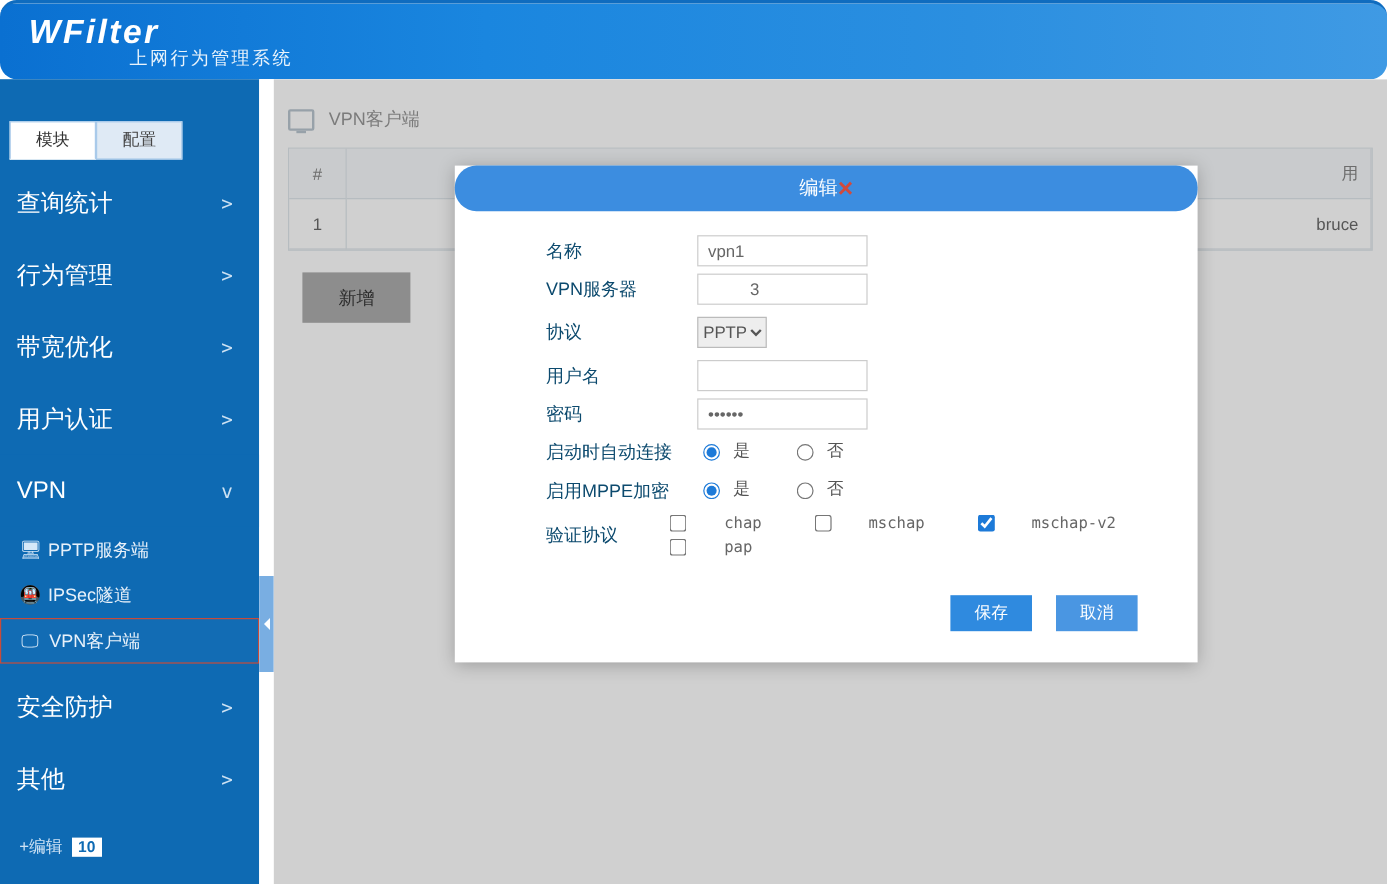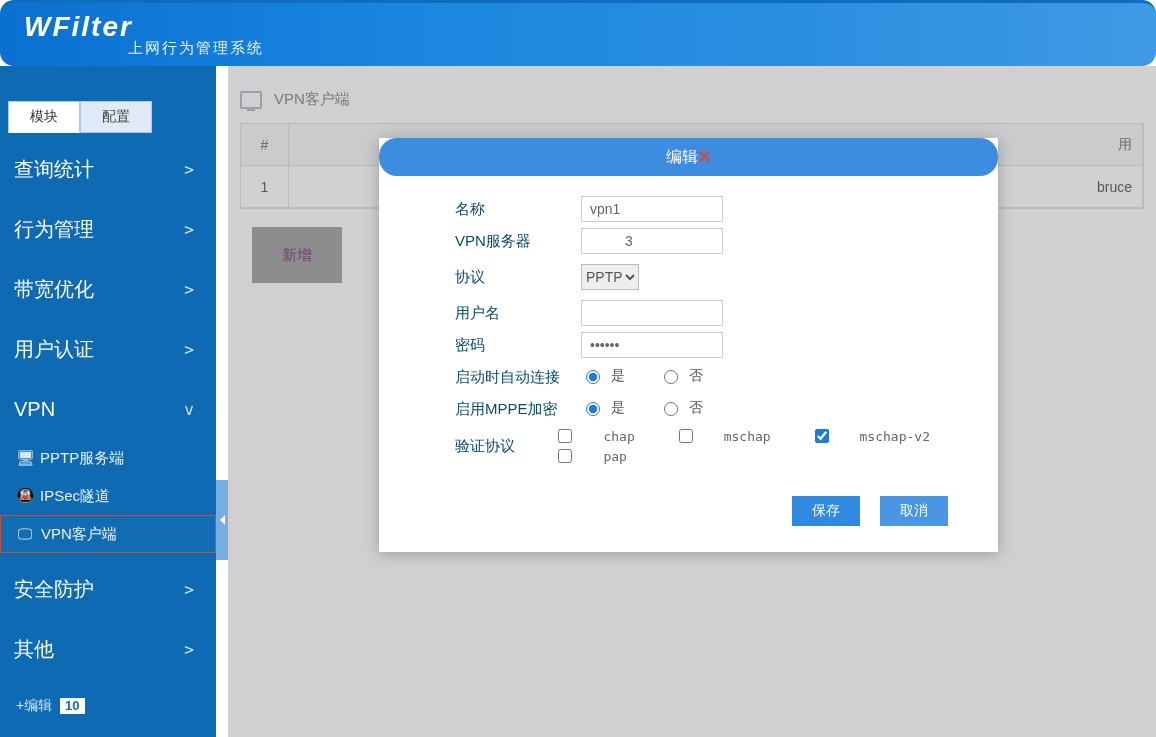--- a/index.html
+++ b/index.html
@@ -1,21 +1,21 @@
 <!DOCTYPE html>
 <html><head>
 <meta charset="utf-8">
 <style>
   * { box-sizing: border-box; }
   html,body{margin:0;padding:0;height:100%;font-family:"Microsoft YaHei",Arial,sans-serif;font-size:14px;color:#444;background:#fff;}
   .app{width:1156px;height:737px;position:relative;overflow:hidden;}
   
   .banner{height:66px;background:linear-gradient(90deg,#0a70d1 0%,#1a86df 35%,#2b8fe0 70%,#3f9ae4 100%);position:relative;border-top:3px solid #0f6cbf;border-radius:14px;}
   .banner-title{position:absolute;left:24px;top:8px;color:#fff;font-size:28px;font-weight:bold;letter-spacing:2px;font-style:italic;}
-  .banner-sub{position:absolute;left:128px;top:36px;color:#e9f3fb;font-size:15px;letter-spacing:2px;}
+  .banner-sub{position:absolute;left:108px;top:36px;color:#e9f3fb;font-size:15px;letter-spacing:2px;}
   
   .sidebar{position:absolute;left:0;top:66px;bottom:0;width:216px;background:#0e6ab3;}
   .sidebar-tabs{display:flex;padding:35px 8px 0 8px;gap:0;}
   .sidebar-tab{flex:0 0 auto;width:72px;height:32px;display:flex;align-items:center;justify-content:center;font-size:14px;color:#444;border:1px solid #a9caea;background:#dfeaf5;cursor:pointer;}
   .sidebar-tab.active{background:#fff;color:#333;border-bottom-color:#fff;}
   .nav{margin-top:6px;}
   .nav-group{display:flex;align-items:center;justify-content:space-between;padding:0 22px 0 14px;height:60px;color:#fff;font-size:20px;cursor:pointer;}
   .nav-group .chev{font-family:Consolas,monospace;font-size:16px;color:#cde2f3;}
   .nav-group.open{background:#0e6ab3;}
   .nav-sub{padding:0 0 6px 0;}
@@ -33,21 +33,21 @@
   .overlay{position:absolute;inset:0;background:rgba(120,120,120,0.35);}
   .page-head{display:flex;align-items:center;gap:12px;padding:24px 0 0 12px;color:#7d7d7d;font-size:15px;}
   .mon-icon{width:22px;height:18px;border:2px solid #a8b7c3;border-radius:2px;position:relative;}
   .mon-icon::after{content:"";position:absolute;left:5px;right:5px;bottom:-4px;height:2px;background:#a8b7c3;}
   
   .tbl{margin:14px 12px 0 12px;border:1px solid #d8e0e6;}
   .tr{display:flex;}
   .th,.td{border-right:1px solid #d8e0e6;border-bottom:1px solid #d8e0e6;display:flex;align-items:center;justify-content:center;height:42px;}
   .cidx{width:48px;} .cuser{flex:1;justify-content:flex-end;padding-right:10px;}
   .th{background:#f5f8fa;color:#666;}
-  .btn-add{margin:18px 0 0 24px;width:90px;height:56px;background:#999;border:0;color:#701a75;font-size:15px;cursor:pointer;}
+  .btn-add{margin:18px 0 0 24px;width:90px;height:42px;background:#999;border:0;color:#000000;font-size:15px;cursor:pointer;}
   
   .modal{position:absolute;left:379px;top:138px;width:619px;background:#fff;box-shadow:0 2px 14px rgba(0,0,0,0.25);}
   .modal-head{height:38px;background:#3c8de0;color:#fff;display:flex;align-items:center;justify-content:center;padding:0 16px;font-size:16px;border-radius:18px;}
   .modal-close{color:#d24a3c;font-size:22px;cursor:pointer;font-weight:bold;}
   .modal-body{padding:18px 30px 8px 36px;}
   .frow{display:flex;align-items:center;min-height:30px;margin-bottom:2px;}
   .flabel{width:126px;color:#0c4a6e;font-size:15px;margin-left:40px;}
   .finput{width:142px;height:26px;border:1px solid #ccc;padding:0 8px;font-size:14px;color:#666;}
   .fselect{width:58px;height:26px;border:1px solid #bbb;background:#eee;font-size:14px;color:#555;}
   .fradios label{margin-right:30px;font-size:14px;color:#555;display:inline-flex;align-items:center;gap:8px;}

